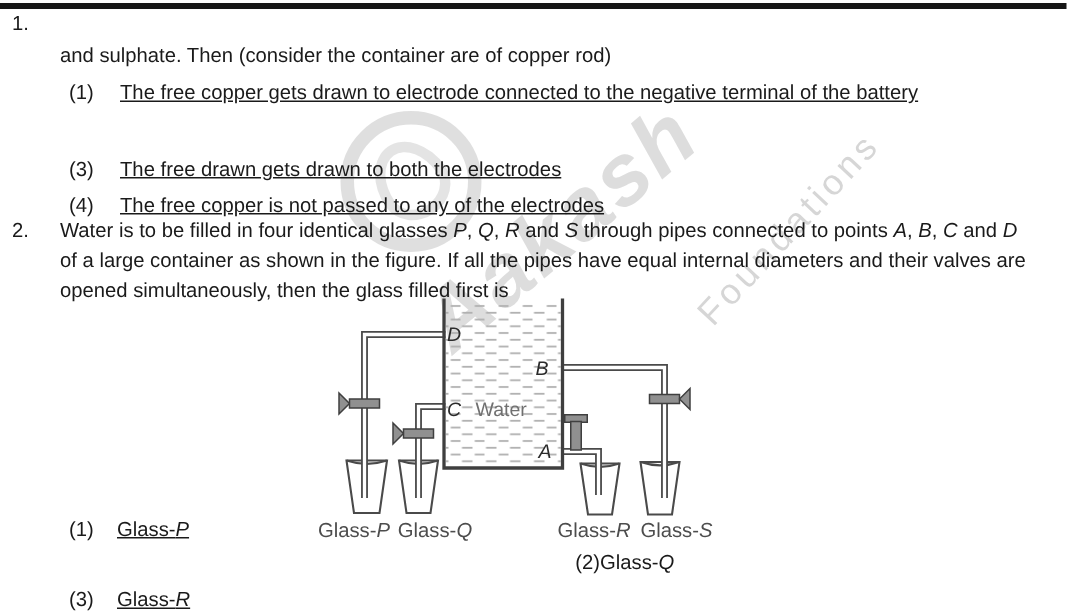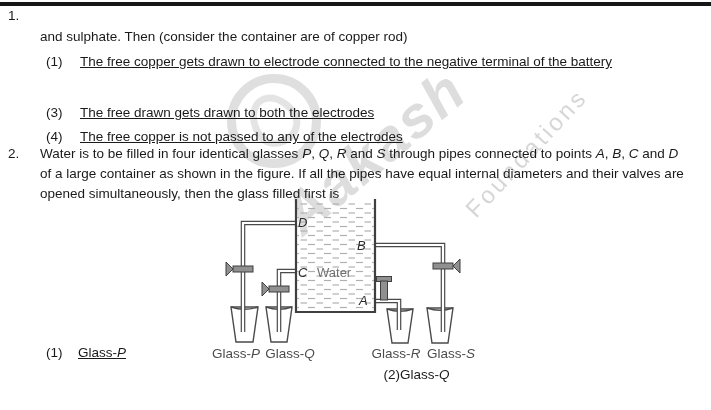--- a/index.html
+++ b/index.html
@@ -150,13 +150,16 @@
       </g>
     </g>
   </svg>
 
   <div class="opt abs" style="top:345px;left:46px">
     <span class="onum" style="width:32px">(1)</span><span><span>Glass-</span><span class="it">P</span></span>
   </div>
   <div class="opt2r abs" style="top:367px">
     <span class="onum">(2)</span><span><span>Glass-</span><span class="it">Q</span></span>
   </div>
+  <div class="opt abs" style="top:392px;left:46px">
+    <span class="onum" style="width:32px">(3)</span><span><span>Glass-</span><span class="it">R</span></span>
+  </div>
 </div>
 
 </body></html>

